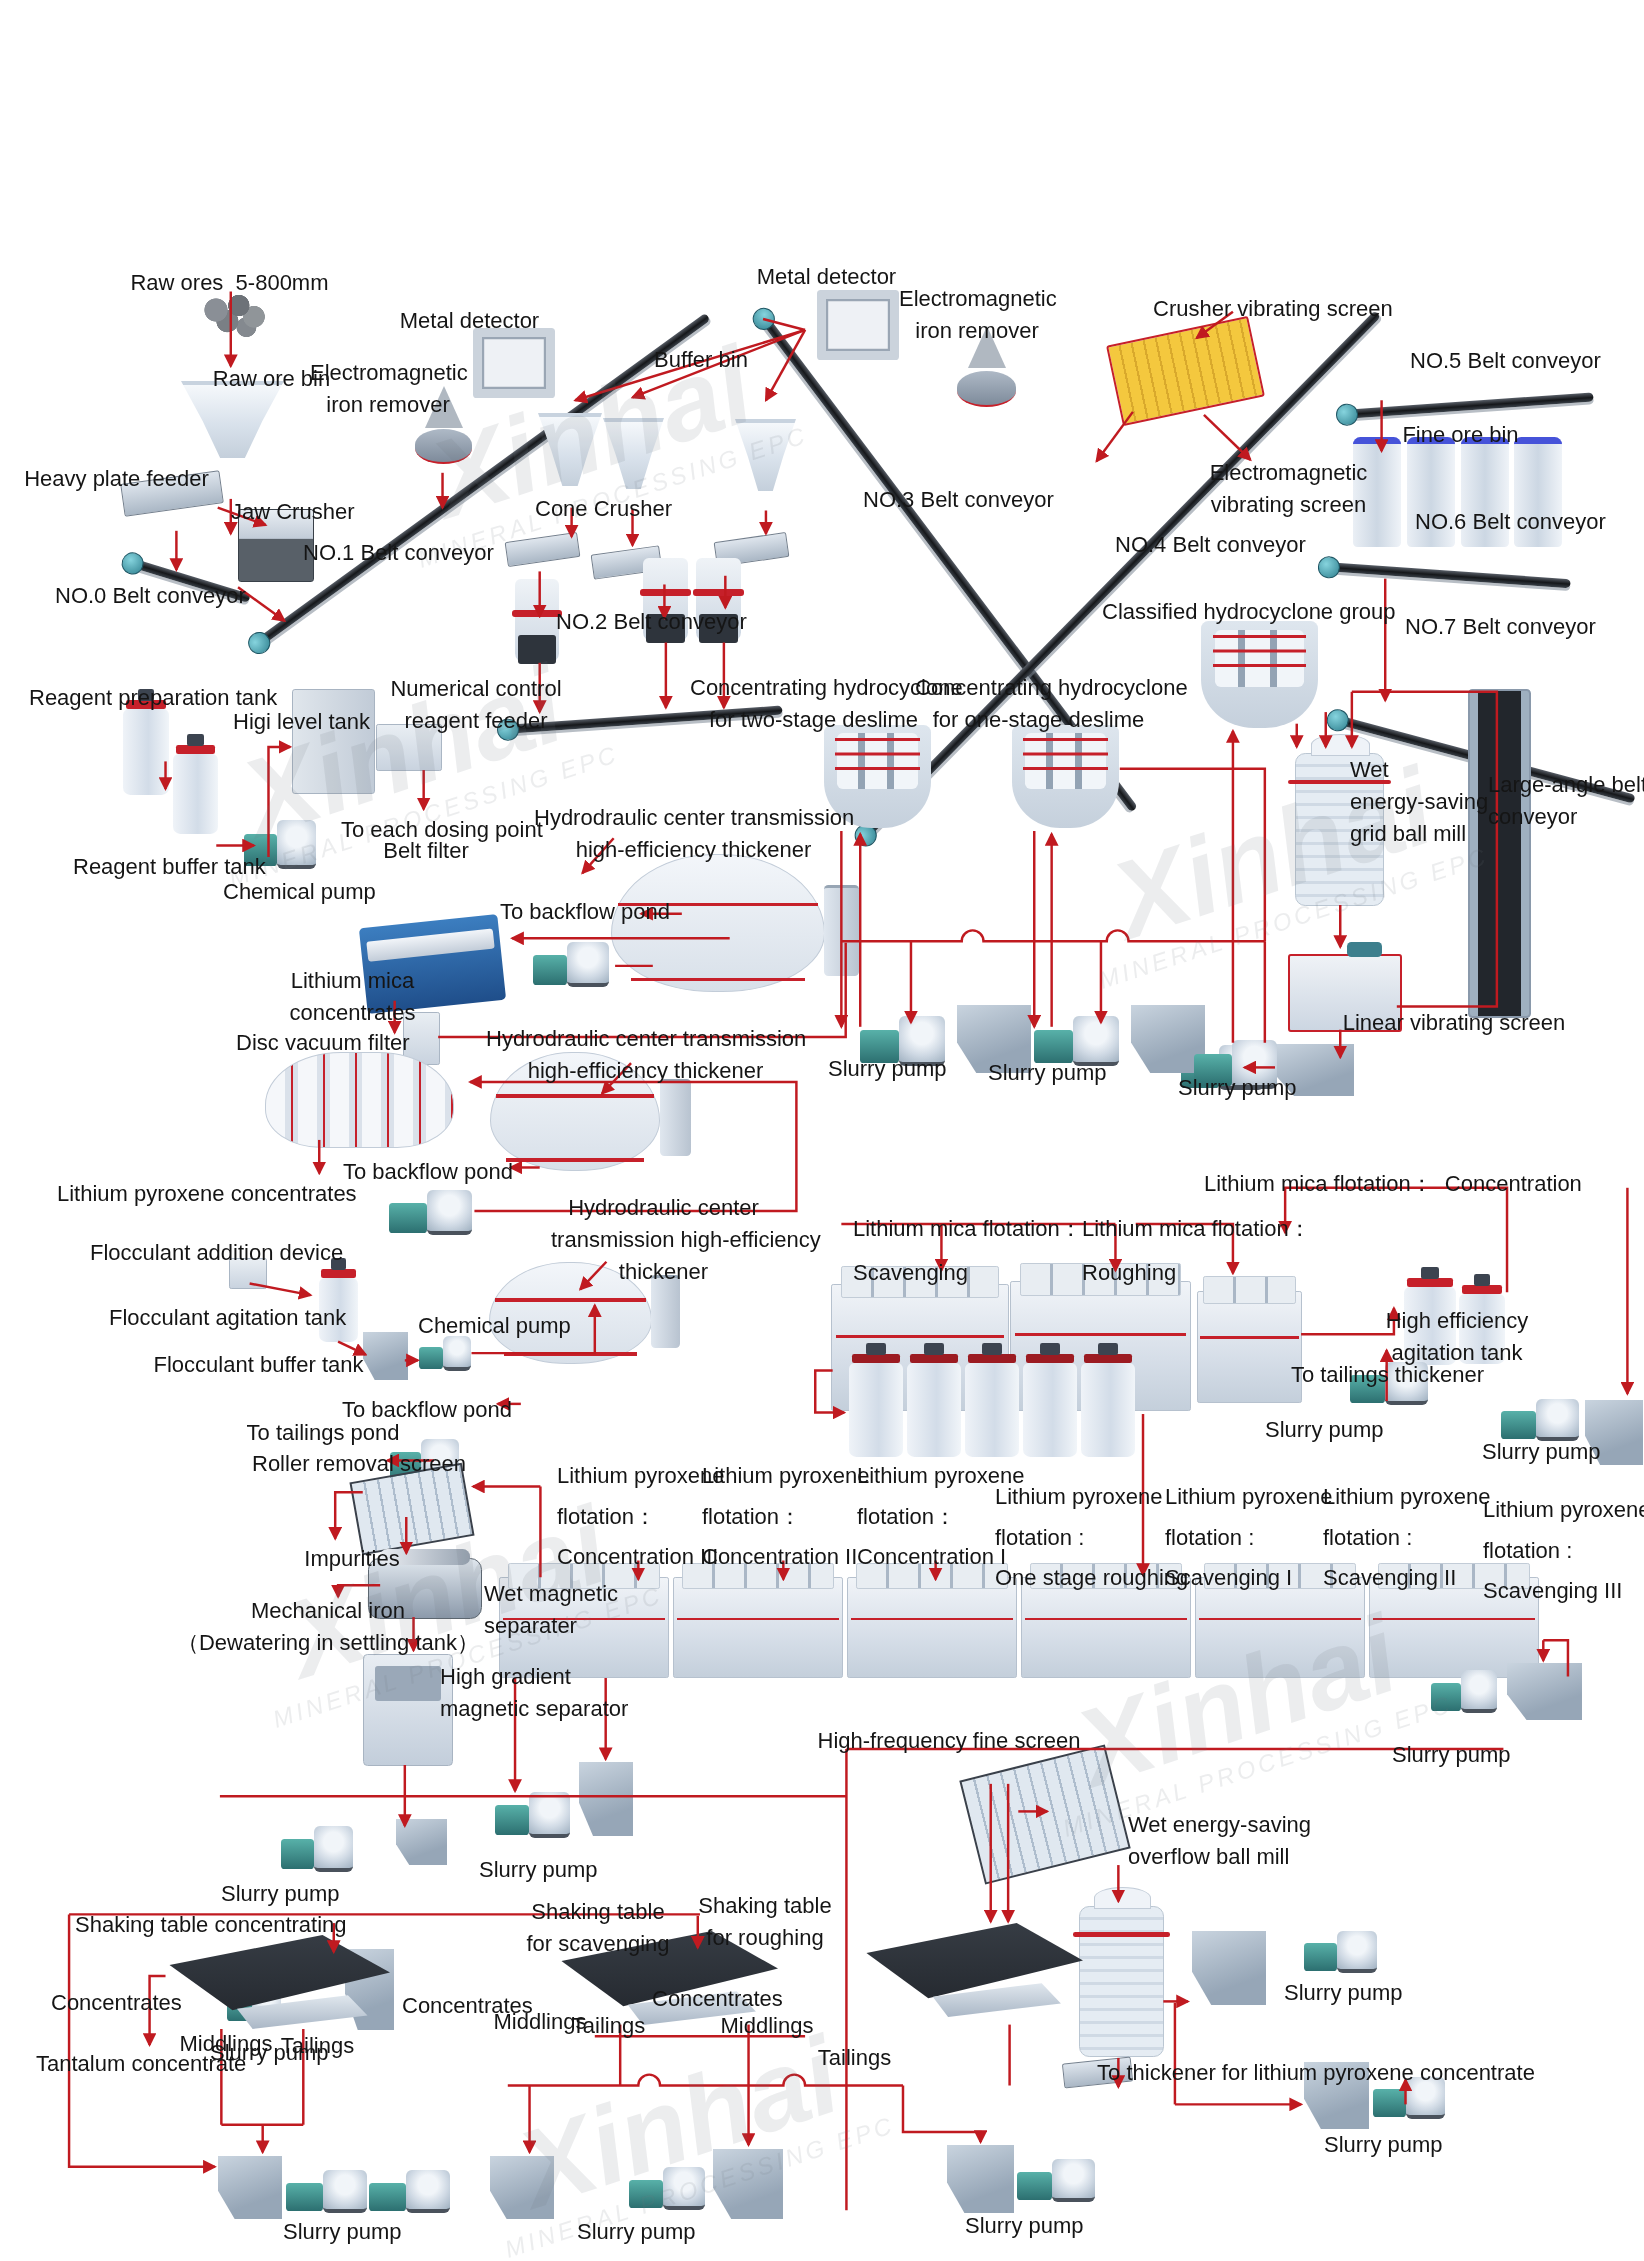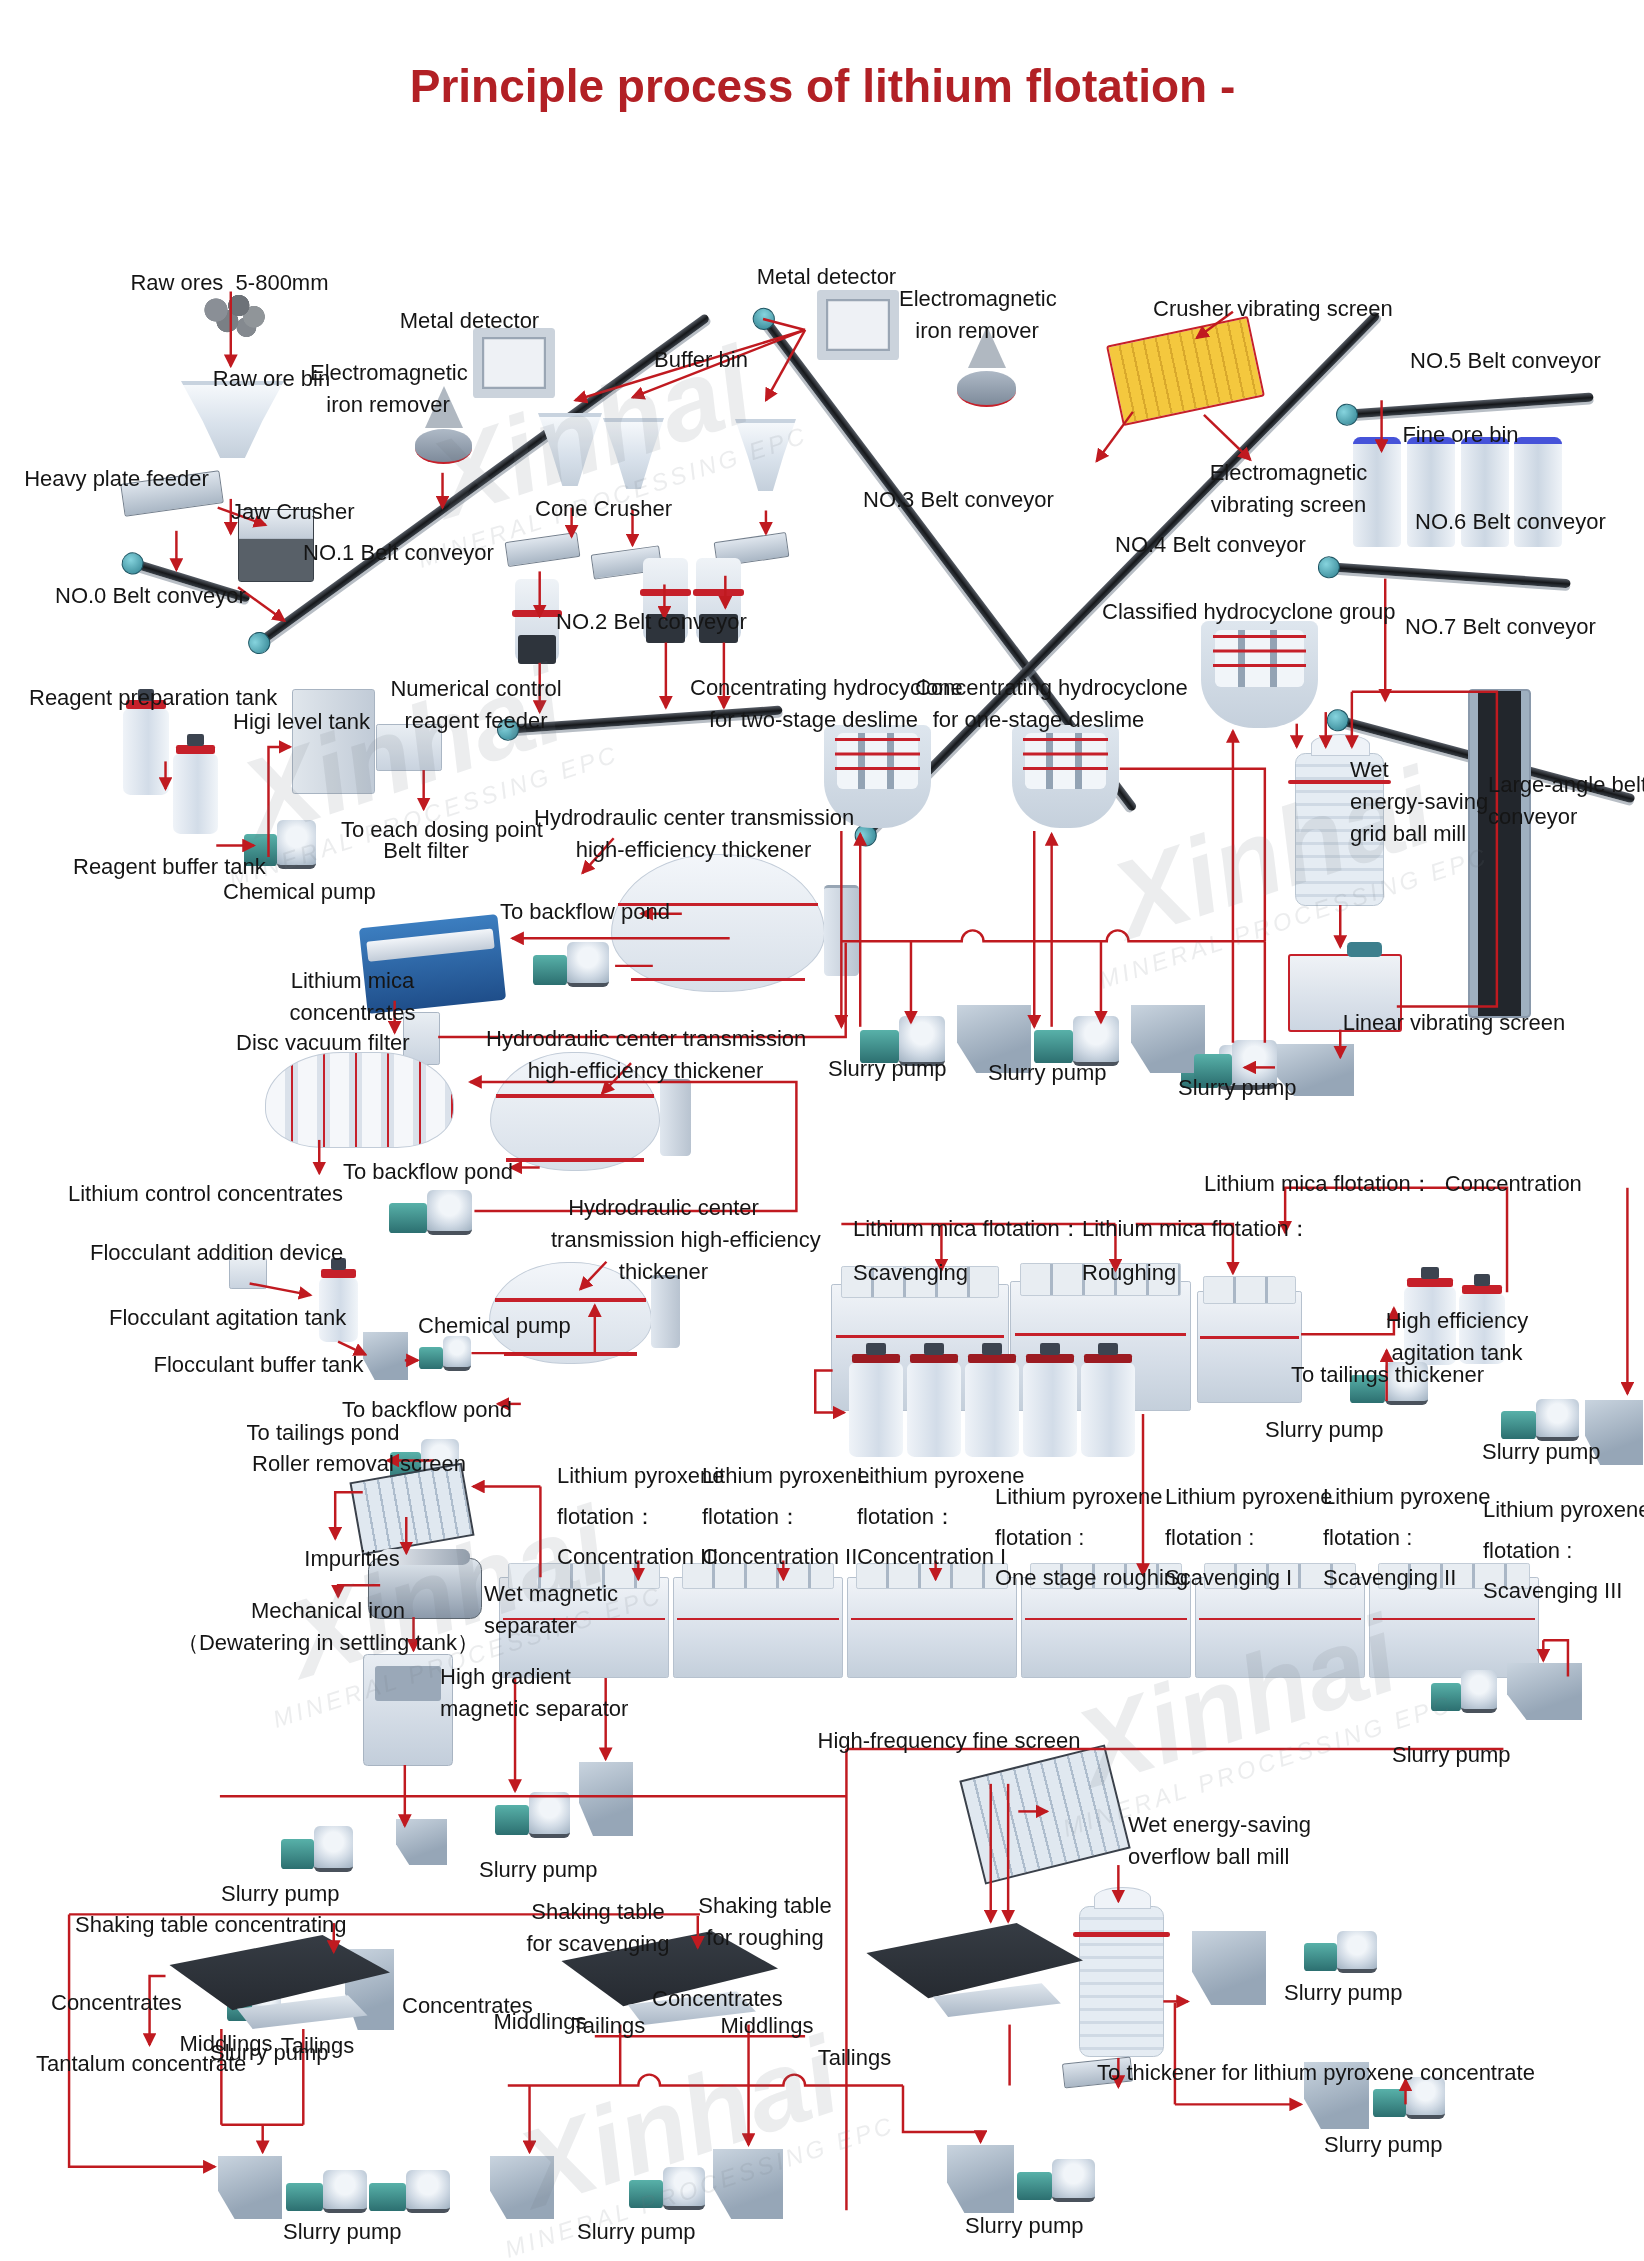--- a/index.html
+++ b/index.html
@@ -98,21 +98,20 @@
   .ironrem::after{content:"";position:absolute;top:0;left:50%;transform:translateX(-50%);
         width:0;height:0;border-left:19px solid transparent;border-right:19px solid transparent;
         border-bottom:42px solid rgba(150,160,172,.75);}
   .detector{border:9.4px solid #cbd3dc;background:#eef1f5;border-radius:3.6px;box-shadow:inset 0 0 0 2.2px #9aa6b4;}
 </style>
 </head>
 <body>
 
 <div id="canvas">
   <div id="title">
-    <div>Principle process of lithium flotation -</div>
   </div>
   <svg id="flow" width="1645" height="2261" viewBox="0 0 2268 3118">
     <defs>
       <marker id="ah" viewBox="0 0 10 10" refX="8.5" refY="5" markerWidth="5.6" markerHeight="5.6" orient="auto-start-reverse">
         <path d="M0,0 L10,5 L0,10 z" fill="#c01a20"></path>
       </marker>
     </defs>
     <g id="lines" stroke="#c01a20" stroke-width="3.4" fill="none">
         <path d="M318,402 L318,505" marker-end="url(#ah)"></path>
         <path d="M318,688 L318,736" marker-end="url(#ah)"></path>
@@ -410,21 +409,21 @@
     <div class="lbl c " style="left: 287px; top: 965px; width: 131px;">Lithium mica
 concentrates</div>
     <div class="lbl c " style="left: 1338px; top: 1007px; width: 232px;">Linear vibrating screen</div>
     <div class="lbl c " style="left: 828px; top: 1053px; width: 116px;">Slurry pump</div>
     <div class="lbl c " style="left: 988px; top: 1057px; width: 116px;">Slurry pump</div>
     <div class="lbl c " style="left: 1178px; top: 1072px; width: 116px;">Slurry pump</div>
     <div class="lbl c " style="left: 236px; top: 1027px; width: 170px;">Disc vacuum filter</div>
     <div class="lbl c " style="left: 486px; top: 1023px; width: 319px;">Hydrodraulic center transmission
 high-efficiency thickener</div>
     <div class="lbl c " style="left: 332px; top: 1156px; width: 192px;">To backflow pond</div>
-    <div class="lbl c " style="left: 57px; top: 1178px; width: 297px;">Lithium control concentrates</div>
+    <div class="lbl c " style="left: 57px; top: 1178px; width: 297px;">Lithium pyroxene concentrates</div>
     <div class="lbl c " style="left: 90px; top: 1237px; width: 225px;">Flocculant addition device</div>
     <div class="lbl c " style="left: 109px; top: 1302px; width: 225px;">Flocculant agitation tank</div>
     <div class="lbl c " style="left: 146px; top: 1349px; width: 225px;">Flocculant buffer tank</div>
     <div class="lbl c " style="left: 418px; top: 1310px; width: 149px;">Chemical pump</div>
     <div class="lbl c " style="left: 551px; top: 1192px; width: 225px;">Hydrodraulic center
 transmission high-efficiency
 thickener</div>
     <div class="lbl c " style="left: 331px; top: 1394px; width: 192px;">To backflow pond</div>
     <div class="lbl c " style="left: 234px; top: 1417px; width: 178px;">To tailings pond</div>
     <div class="lbl gap" style="left: 853px; top: 1207px; width: 239px;">Lithium mica flotation：

